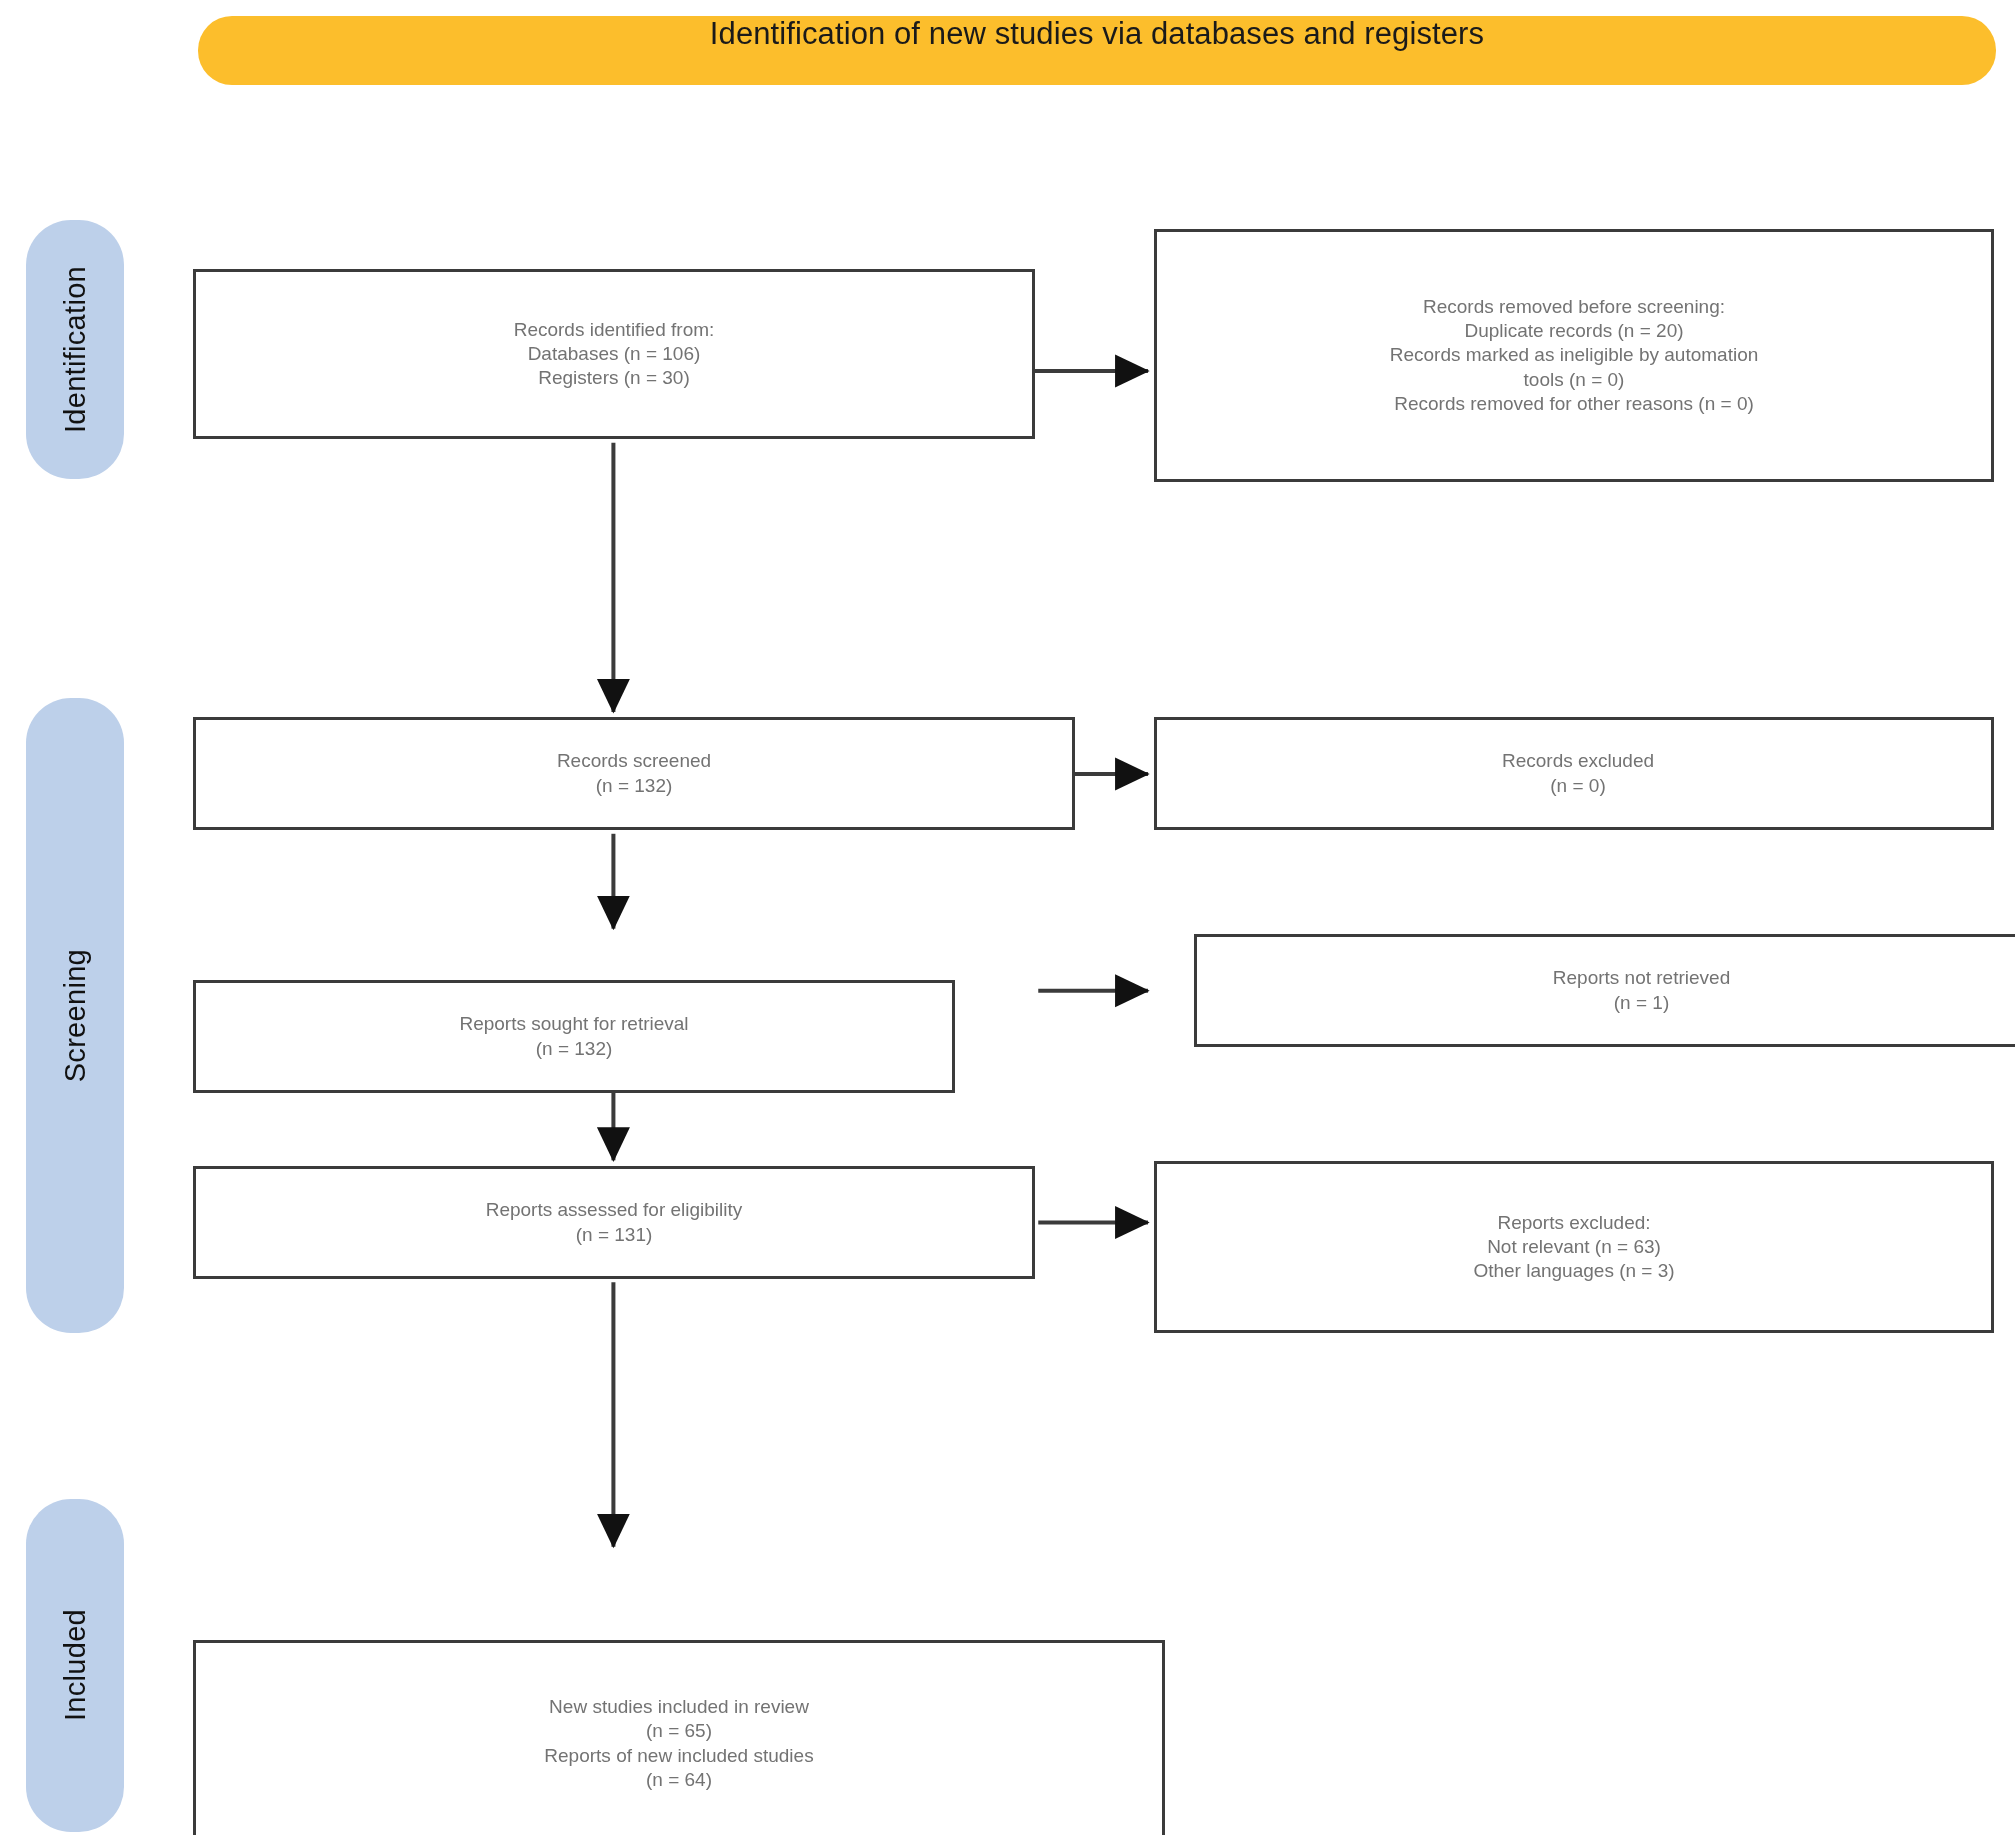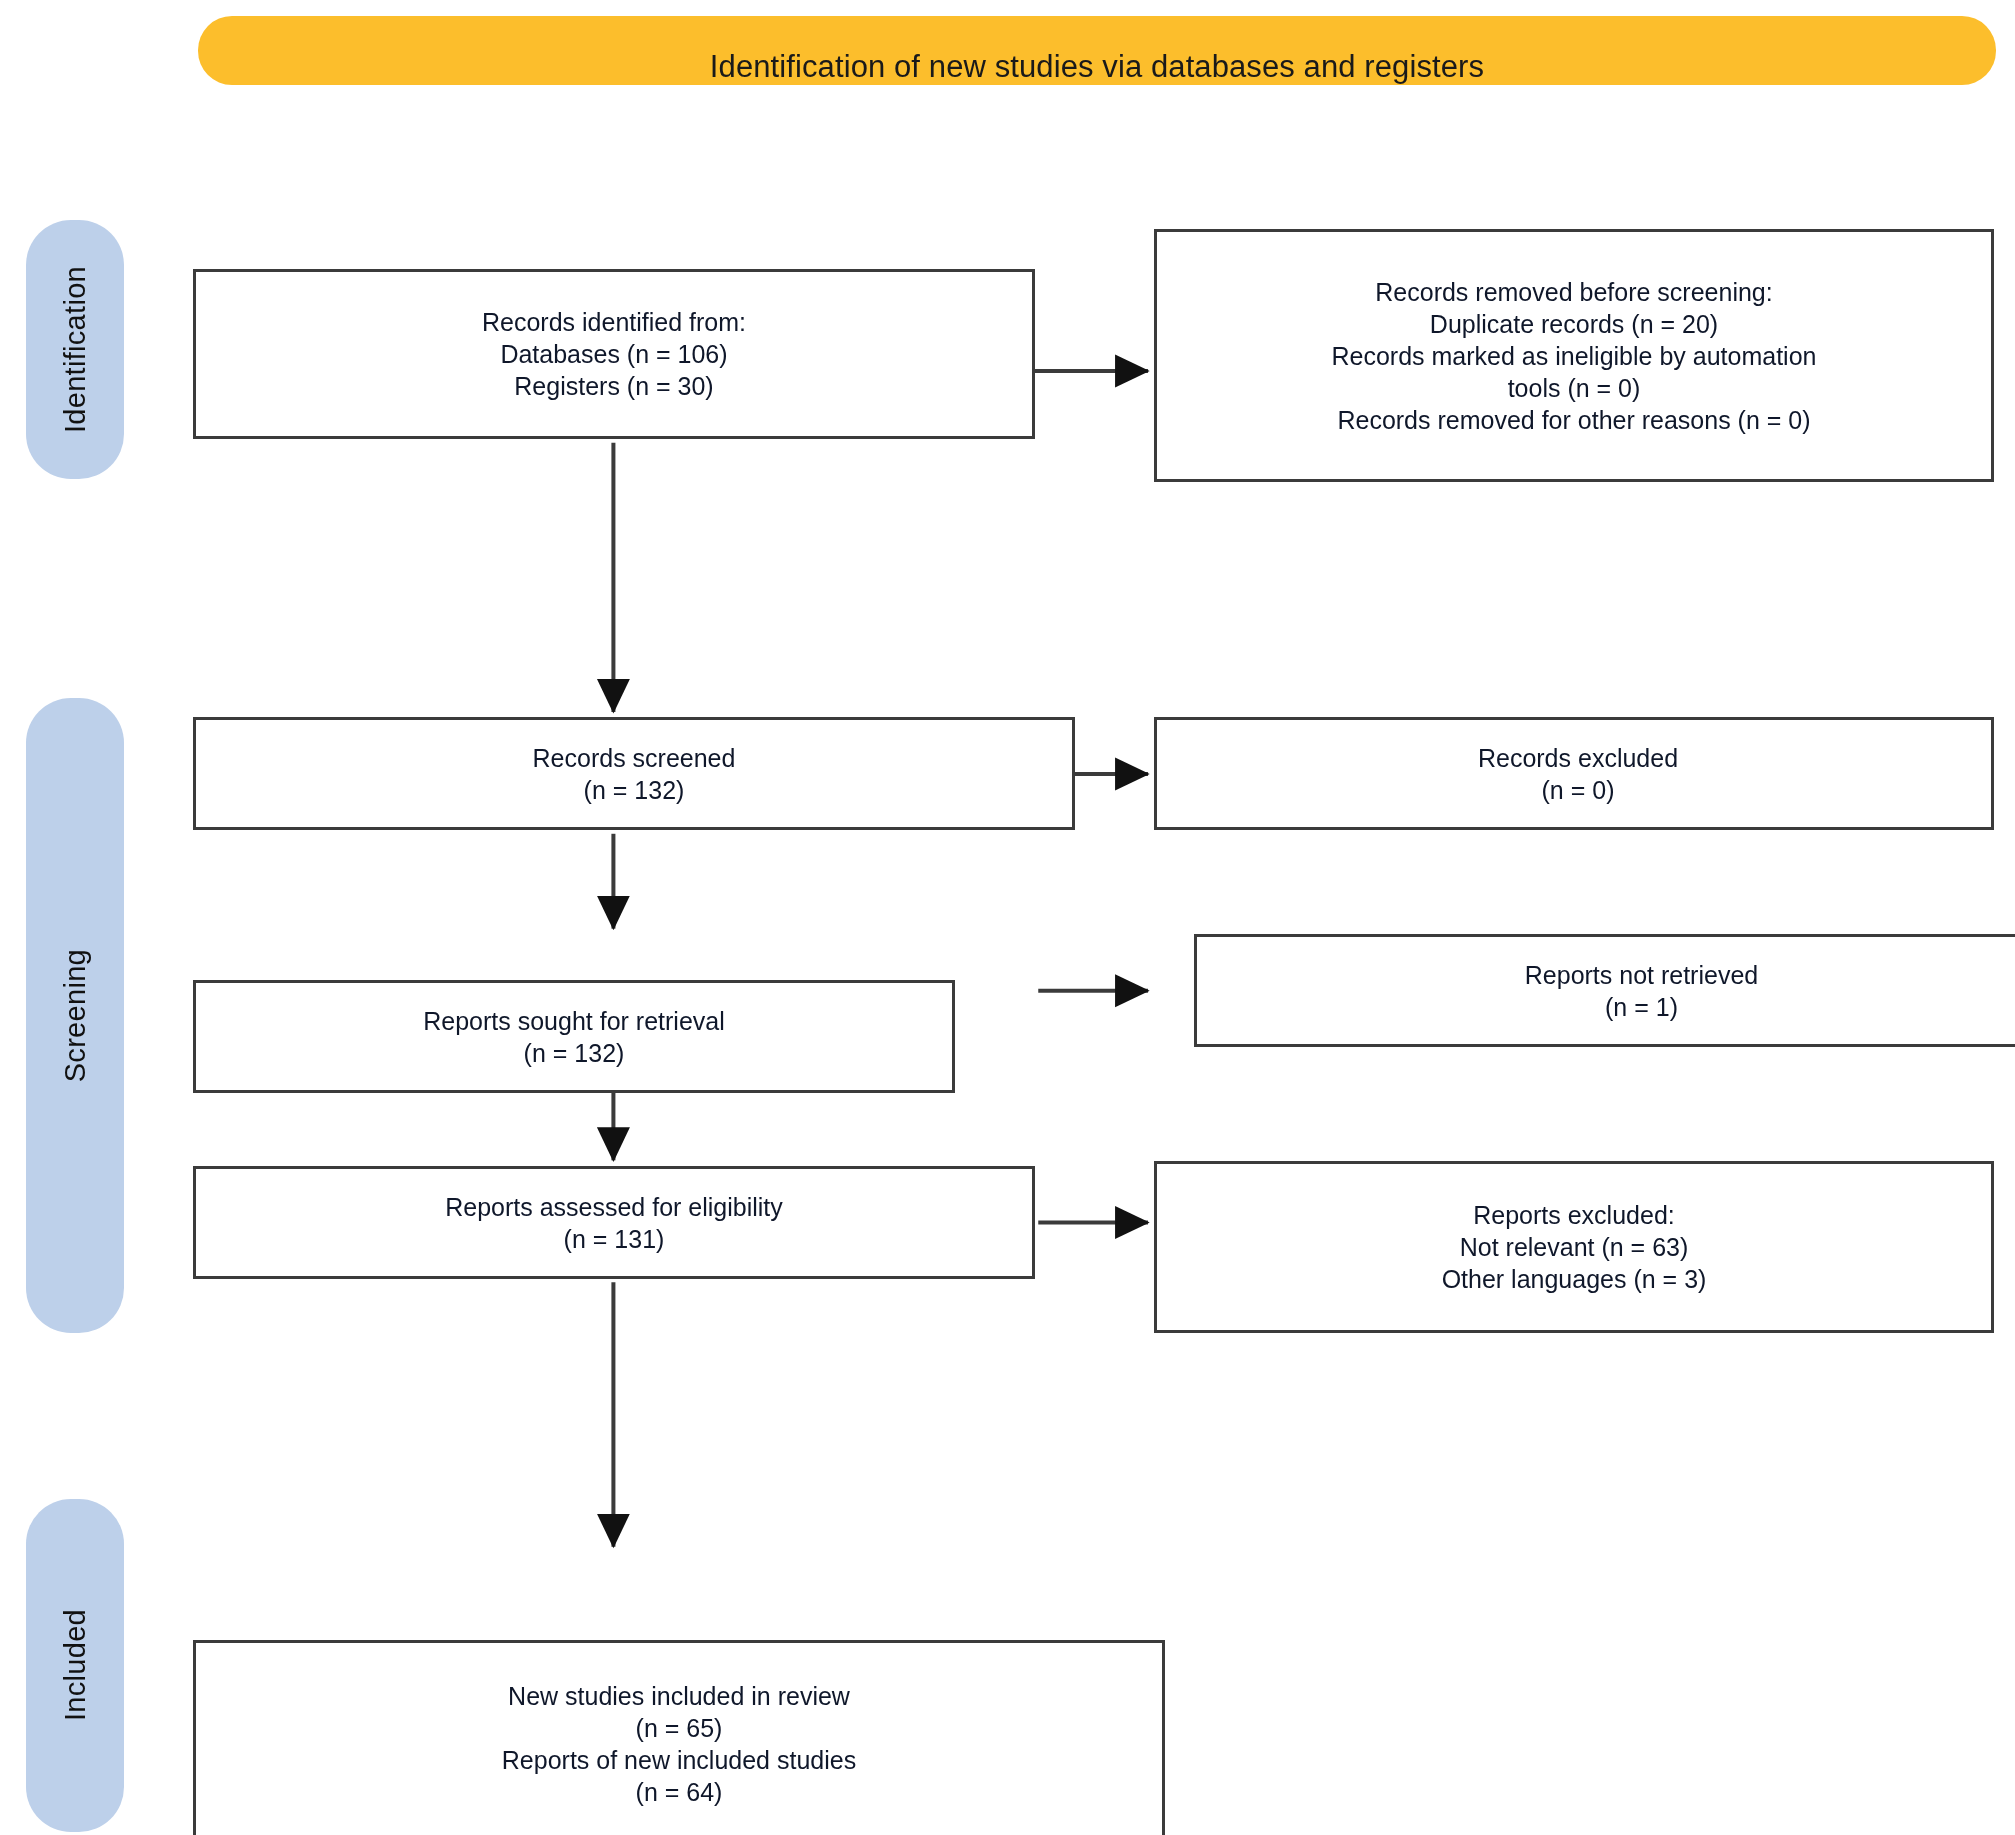--- a/index.html
+++ b/index.html
@@ -20,21 +20,21 @@
   
   #header-banner {
     position: absolute;
     left: 198px;
     top: 16px;
     width: 1798px;
     height: 69px;
     background: #FCBE2C;
     border-radius: 34px;
     display: flex;
-    align-items: flex-end;
+    align-items: flex-start;
     justify-content: center;
   }
   #header-banner .banner-text {
     font-size: 31px;
     color: #1a1a1a;
     letter-spacing: 0.1px;
     white-space: nowrap;
   }
 
   
@@ -65,22 +65,22 @@
     position: absolute;
     background: #ffffff;
     border: 3.4px solid #3b3b3b;
     box-sizing: border-box;
     display: flex;
     flex-direction: column;
     align-items: center;
     justify-content: center;
   }
   .flow-box .line {
-    font-size: 25px;
-    color: #0f172a;
+    font-size: 19px;
+    color: #737373;
     line-height: 1.28;
     text-align: center;
     white-space: nowrap;
   }
 
   
   #box-identified        { left: 193px; top: 269px;  width: 842px; height: 170px; }
   #box-screened          { left: 193px; top: 717px; width: 882px; height: 113px; }
   #box-sought            { left: 193px; top: 980px; width: 762px; height: 113px; }
   #box-assessed          { left: 193px; top: 1166px; width: 842px; height: 113px; }

